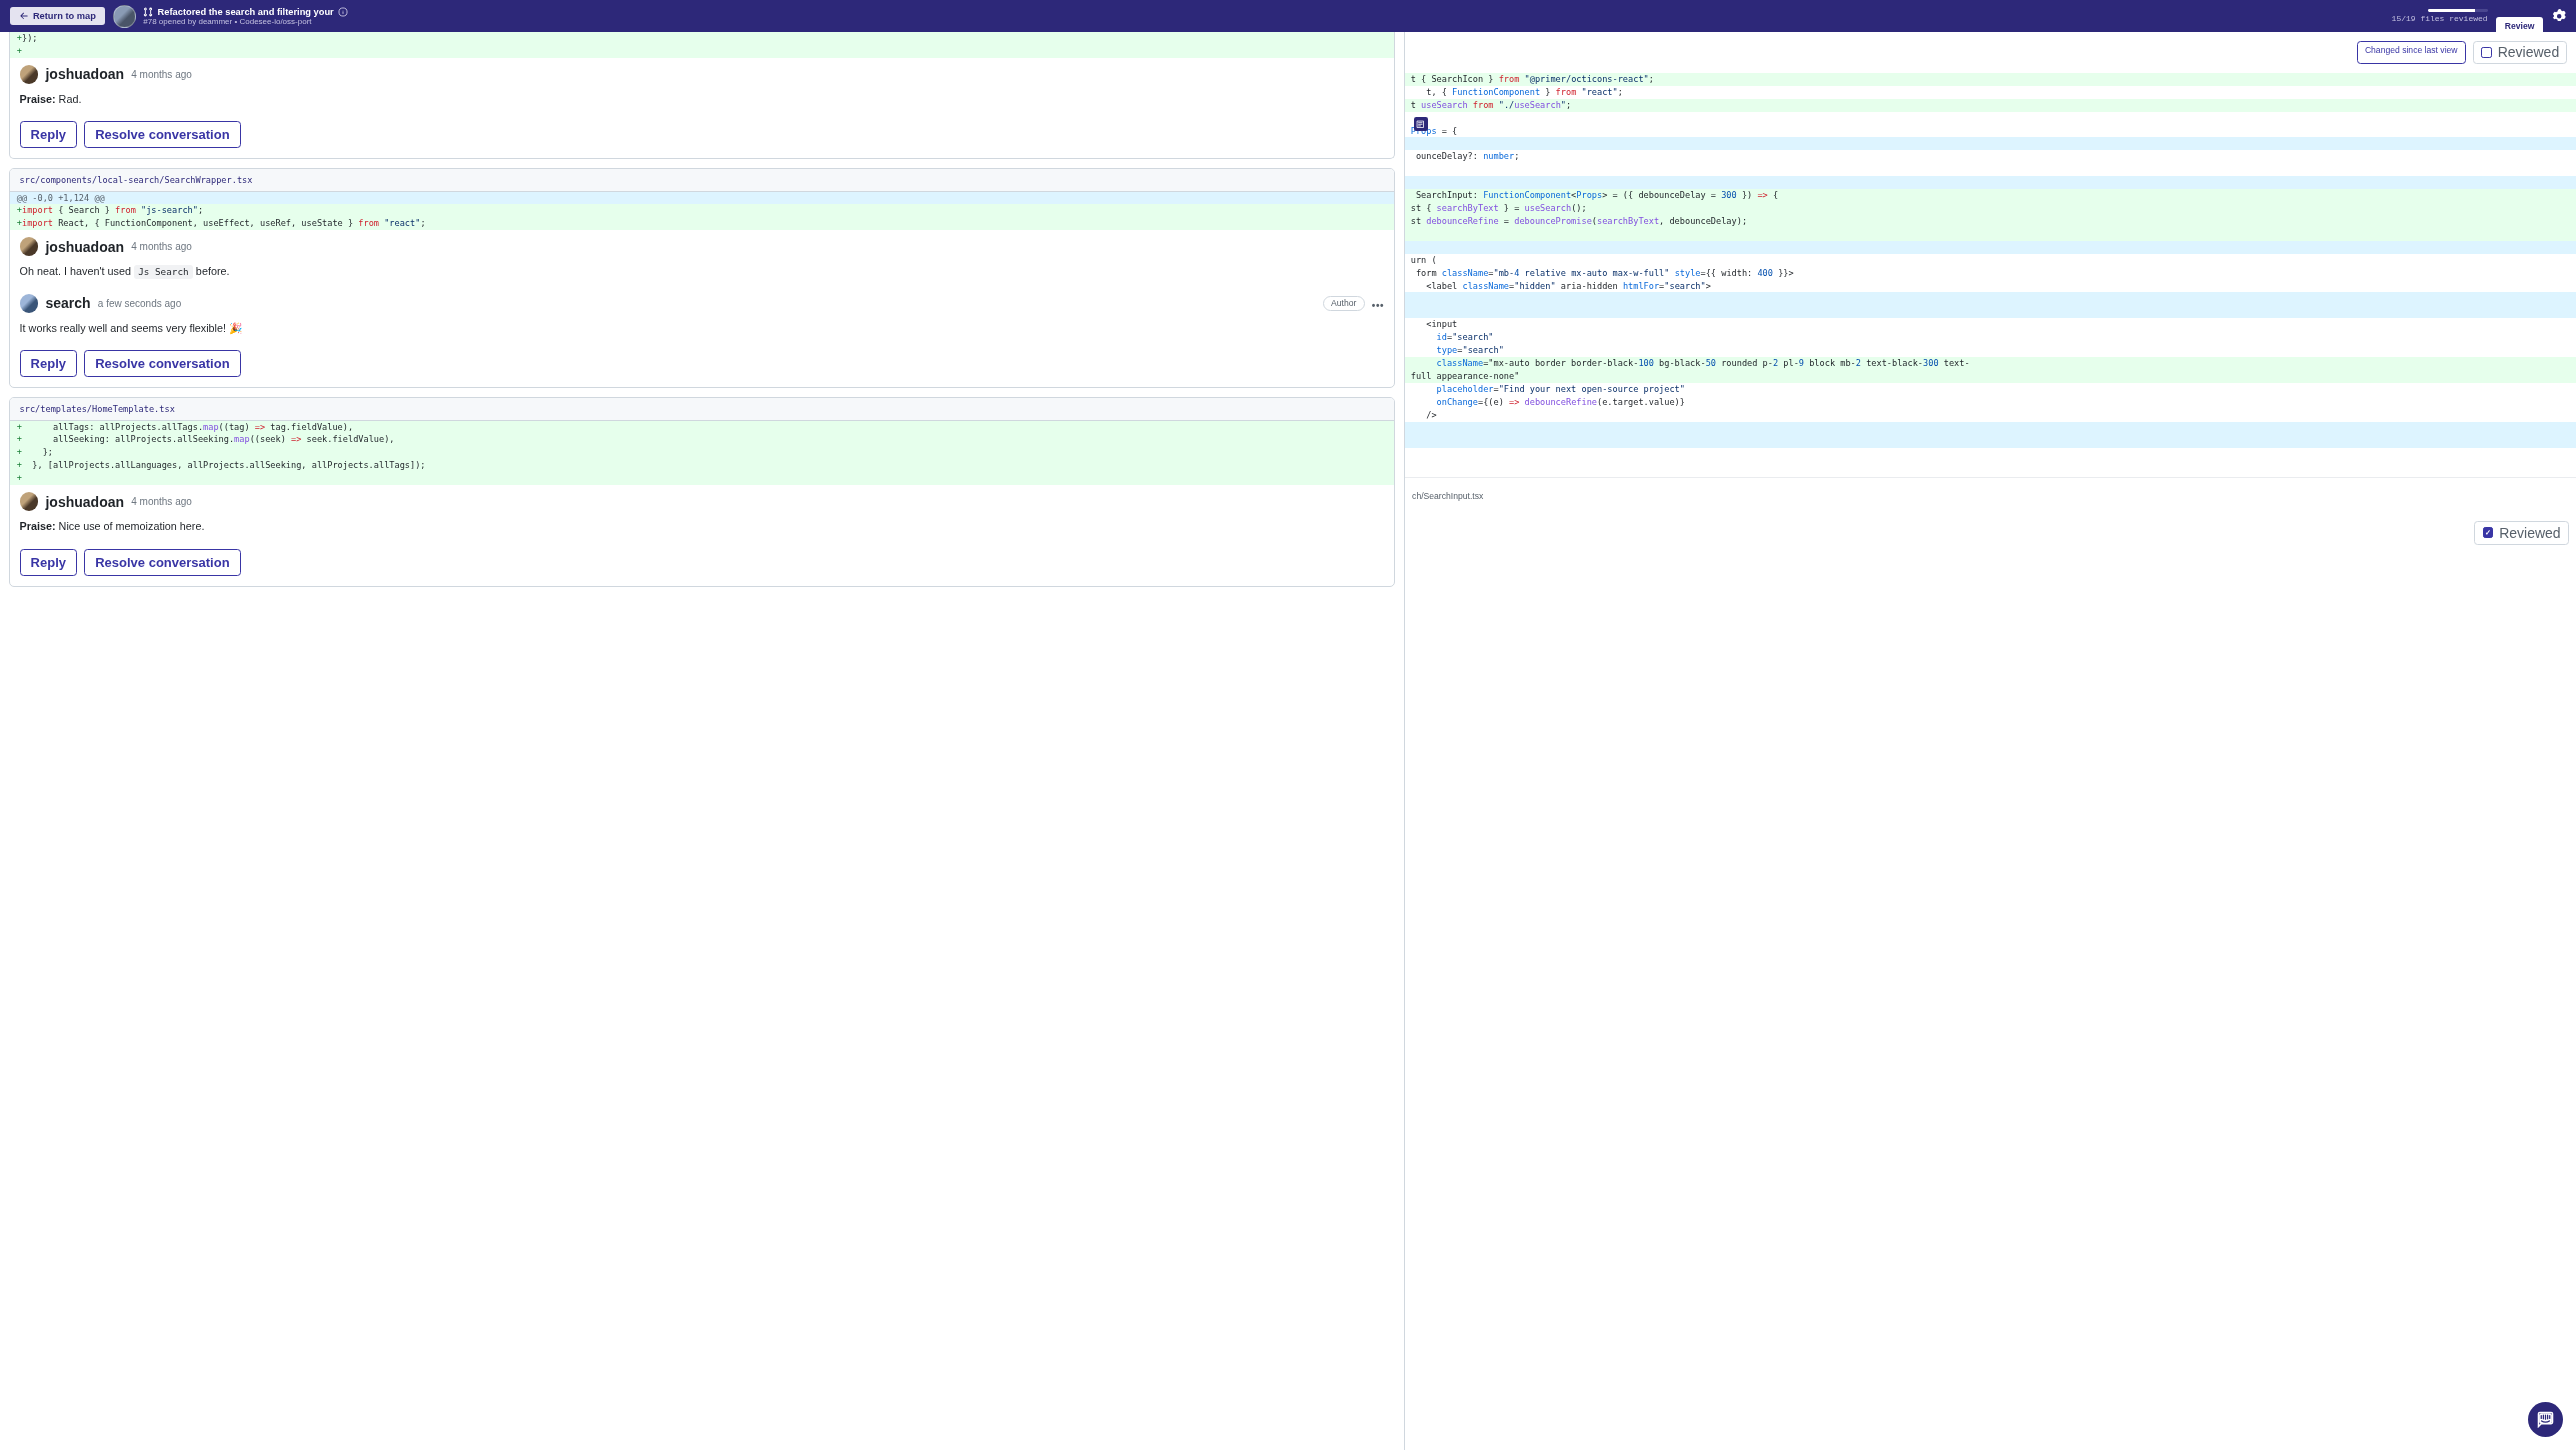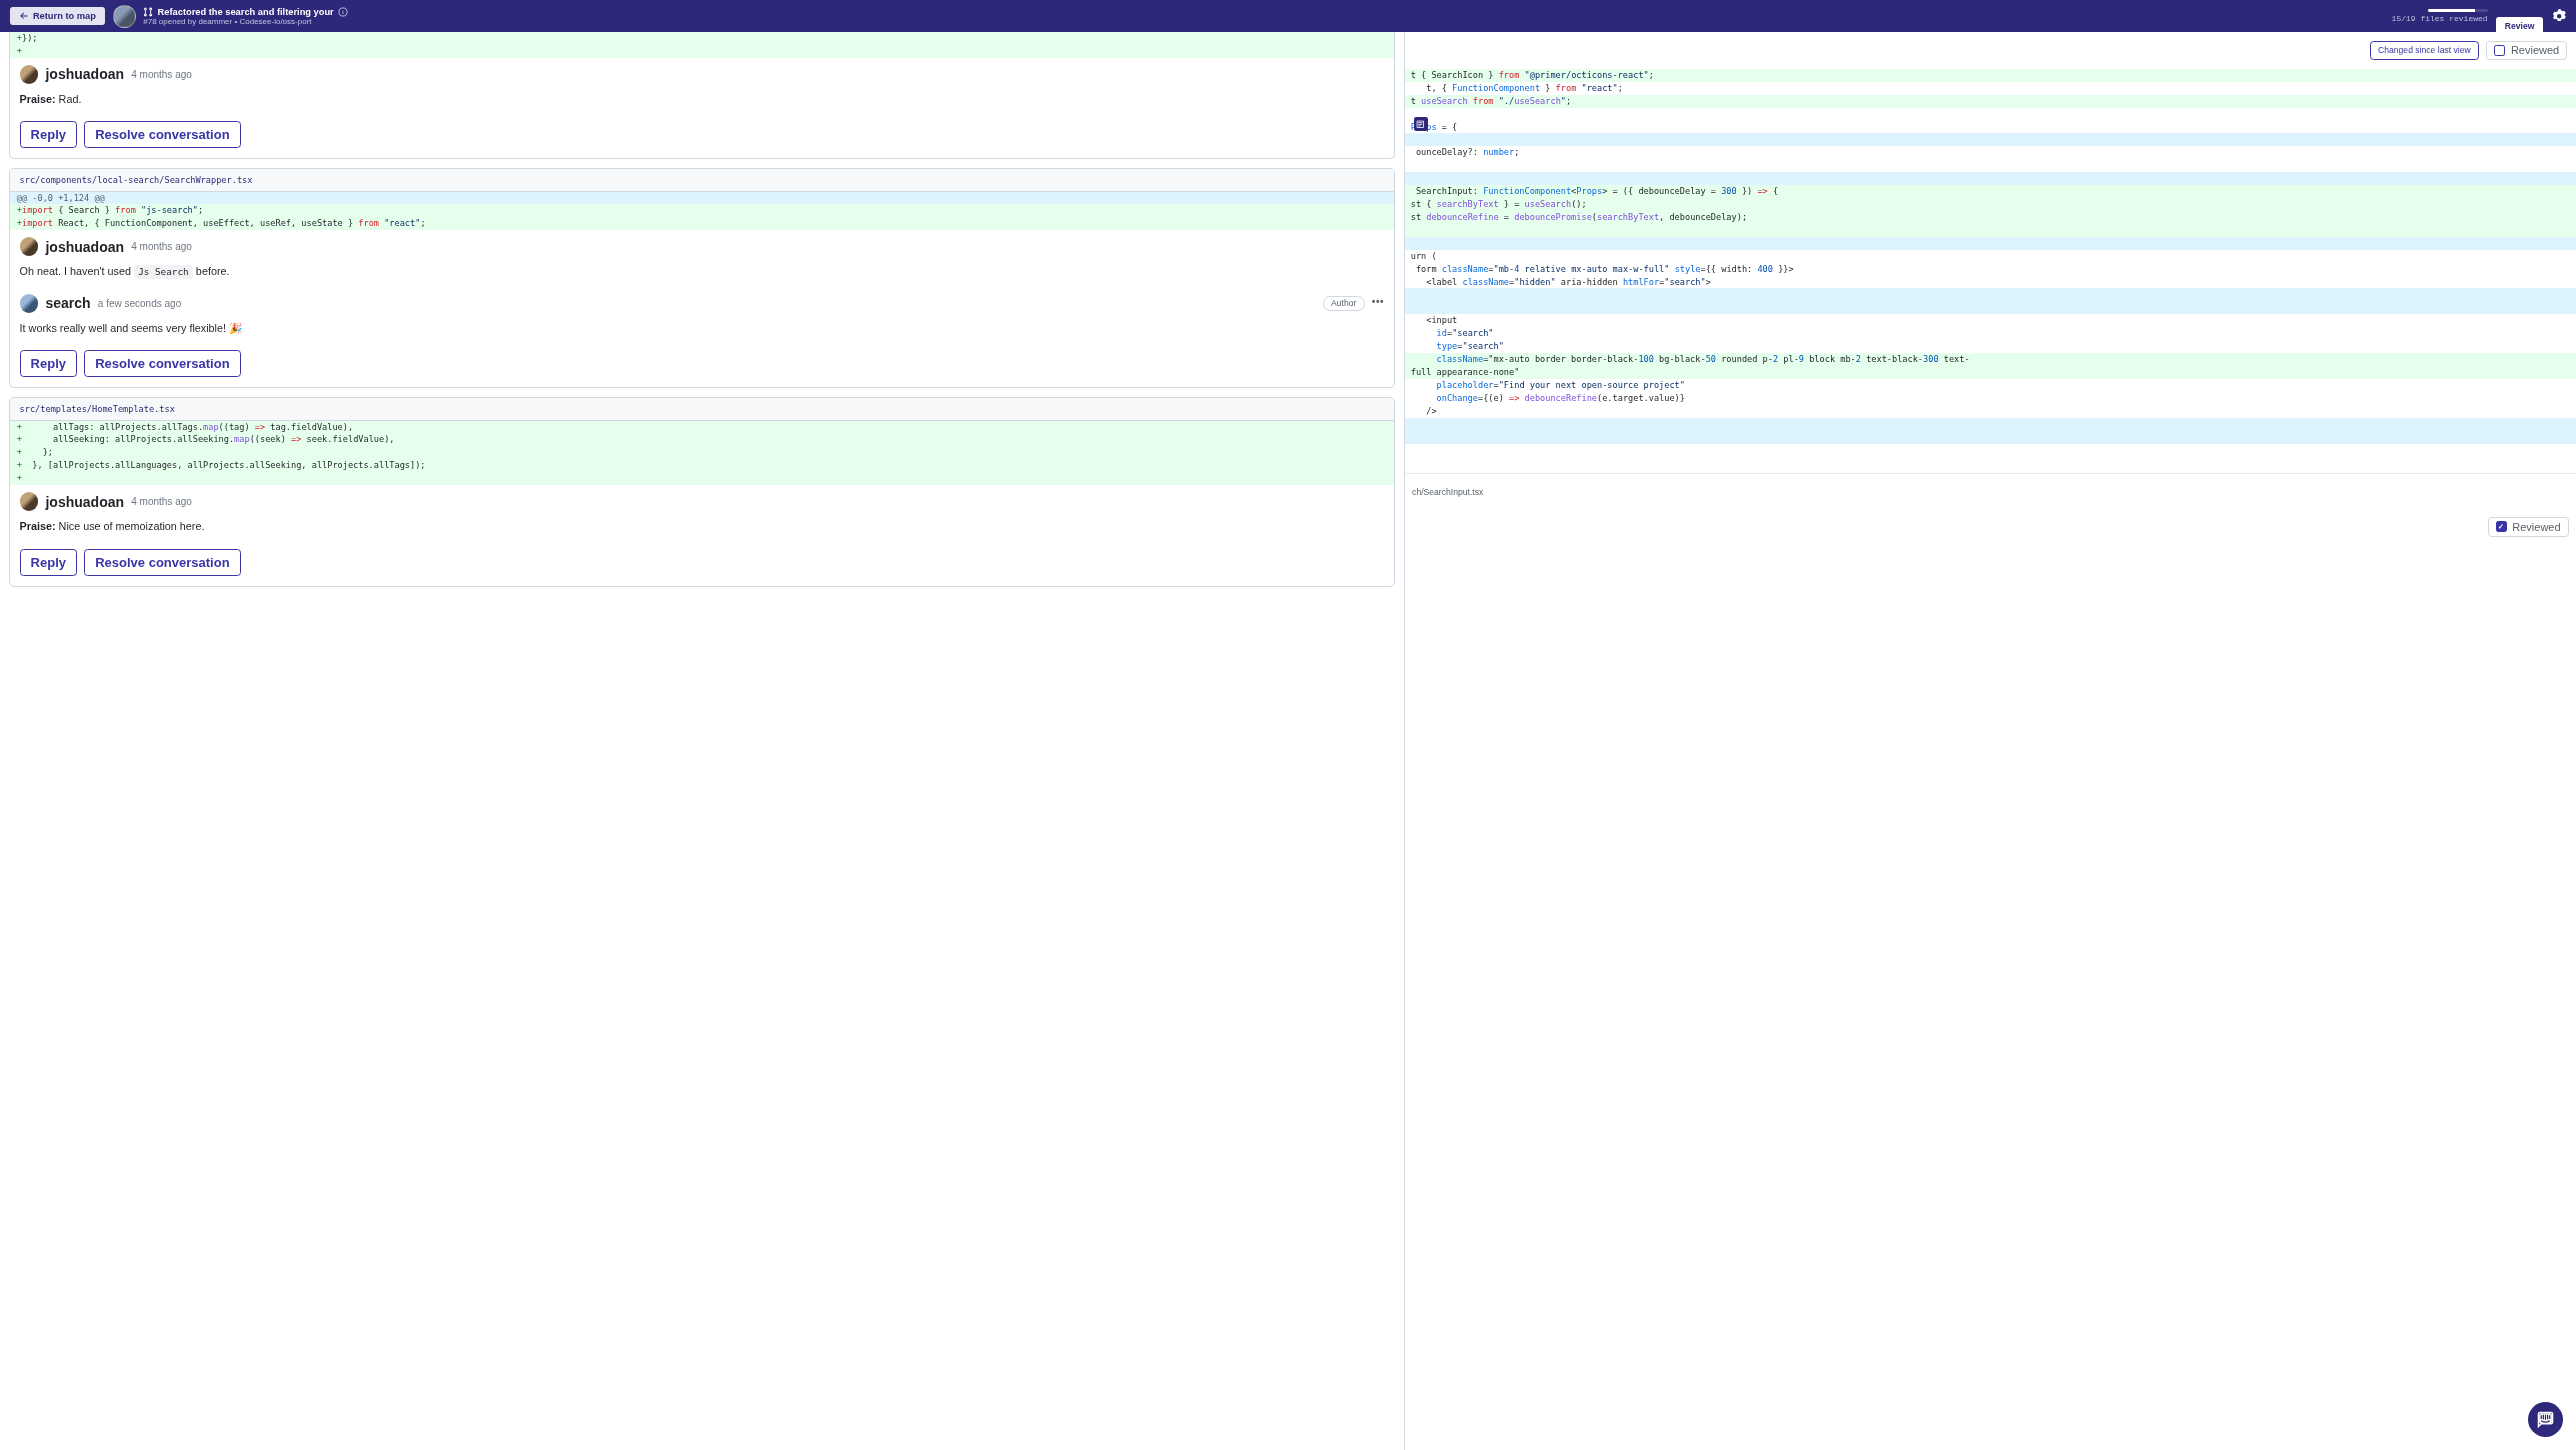--- a/index.html
+++ b/index.html
@@ -34,31 +34,31 @@
 .tok-kw { color: #cf222e; }
 .tok-str { color: #0a3069; }
 .tok-fn { color: #8250df; }
 .tok-type { color: #0969da; }
 .tok-num { color: #0550ae; }
 .tok-attr { color: #0969da; }
 .comment-block { padding: 7.2px 10px; }
 .comment-head { display: flex; align-items: center; gap: 7.2px; }
 .comment-author { font-weight: 700; font-size: 14px; }
 .comment-time { color: #6e7781; font-size: 10px; }
-.comment-head-right { margin-left: auto; display: flex; align-items: flex-start; gap: 7.2px; }
+.comment-head-right { margin-left: auto; display: flex; align-items: flex-end; gap: 7.2px; }
 .badge-author { border: 0.7px solid #d0d7de; border-radius: 10px; padding: 1.4px 7.2px; font-size: 8.6px; color: #57606a; }
 .comment-body { margin-top: 7.2px; font-size: 10.8px; line-height: 1.5; }
 .comment-body strong { font-weight: 700; }
 .inline-code { background: #f1f2f4; border-radius: 2.9px; padding: 1.4px 4.3px; font-family: ui-monospace, monospace; font-size: 9.3px; }
 .actions { padding: 7.2px 10px 10px; display: flex; gap: 7.2px; }
 .btn-outline { border: 1.1px solid #3935a5; color: #3935a5; background: #fff; border-radius: 3.6px; padding: 5px 10px; font-size: 13px; font-weight: 600; cursor: pointer; }
 
 .right-header { position: sticky; top: 0; background: #fff; padding: 8.6px; display: flex; justify-content: flex-end; gap: 7.2px; z-index: 5; }
 .chip { border: 1.1px solid #3935a5; color: #3935a5; border-radius: 3.6px; padding: 3.6px 7.2px; font-size: 8.6px; cursor: pointer; }
-.reviewed-box { border: 0.7px solid #d0d7de; border-radius: 3.6px; padding: 2.9px 7.2px; font-size: 11px; color: #57606a; display: flex; align-items: center; gap: 5.8px; cursor: pointer; }
+.reviewed-box { border: 0.7px solid #d0d7de; border-radius: 3.6px; padding: 2.9px 7.2px; font-size: 14px; color: #57606a; display: flex; align-items: center; gap: 5.8px; cursor: pointer; }
 .chk { width: 10.8px; height: 10.8px; border: 1.4px solid #3935a5; border-radius: 2.2px; display: inline-flex; align-items: center; justify-content: center; }
 .chk.checked { background: #3935a5; }
 .chk.checked::after { content: "✓"; color: #fff; font-size: 7.2px; font-weight: bold; }
 
 .code-view { font-family: ui-monospace, "SFMono-Regular", Menlo, monospace; font-size: 8.6px; line-height: 1.5; }
 .code-view .diff-line-add, .code-view .diff-line-ctx, .code-view .diff-line-hunk { padding-left: 5.8px; }
 .hl-blue { background: #ddf4ff; }
 .file-footer { padding: 13px 7.2px; font-size: 8.6px; color: #57606a; border-top: 0.7px solid #eaecef; }
 .reviewed-checked { display: flex; justify-content: flex-end; padding: 7.2px; }
 

